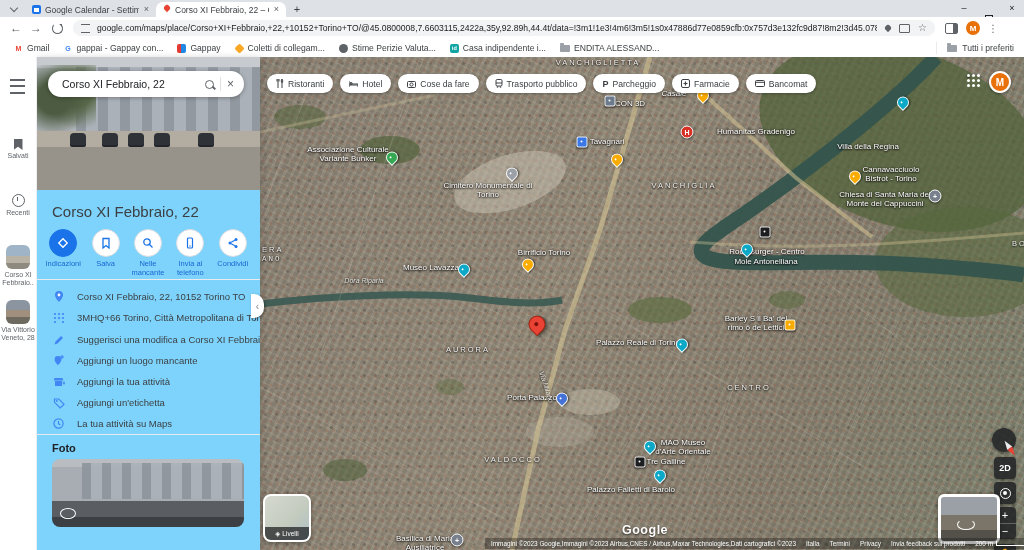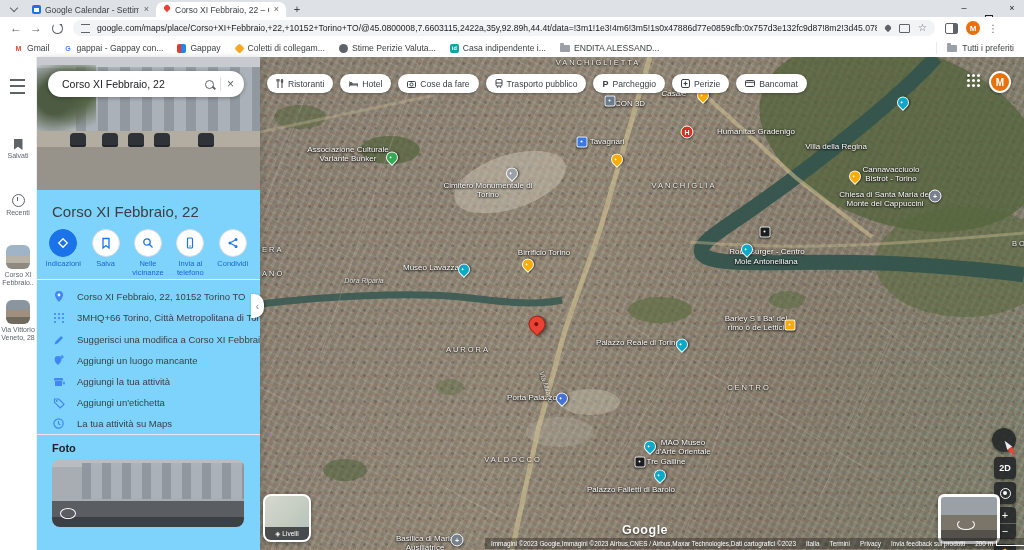--- a/index.html
+++ b/index.html
@@ -300,21 +300,21 @@
           </div>
           <div class="action-lbl">Salva</div>
         </div>
         <div class="action">
           <div class="action-circ">
             <svg width="12" height="12">
                 <circle cx="5" cy="5" r="3.2" fill="none" stroke="#1a73e8" stroke-width="1.3"></circle>
                 <path d="M7.5 7.5l3 3" stroke="#1a73e8" stroke-width="1.3"></path>
               </svg>
           </div>
-          <div class="action-lbl">Nelle vicinanze</div>
+          <div class="action-lbl">Nelle mancante</div>
         </div>
         <div class="action">
           <div class="action-circ">
             <svg width="12" height="12">
                 <rect x="3.5" y="1" width="5" height="10" rx="1" fill="none" stroke="#1a73e8" stroke-width="1.2"></rect>
                 <circle cx="6" cy="9" r=".7" fill="#1a73e8"></circle>
               </svg>
           </div>
           <div class="action-lbl">Invia al telefono</div>
         </div>
@@ -472,62 +472,62 @@
           </div>
         <div class="chip">
             <span style="font-weight:bold;font-size:9px;color:#3c4043;">P</span>
             <span>Parcheggio</span>
           </div>
         <div class="chip">
             <svg width="9" height="9">
               <rect x="0.5" y="0.5" width="8" height="8" rx="1.5" fill="none" stroke="#3c4043"></rect>
               <path d="M4.5 2.5v4M2.5 4.5h4" stroke="#3c4043" stroke-width="1.2"></path>
             </svg>
-            <span>Perizie</span>
+            <span>Farmacie</span>
           </div>
         <div class="chip">
             <svg width="10" height="7">
               <rect x="0.5" y="0.5" width="9" height="6" rx="1" fill="none" stroke="#3c4043"></rect>
               <path d="M0.5 2.3h9" stroke="#3c4043"></path>
             </svg>
             <span>Bancomat</span>
           </div>
       </div>
 
       <div class="apps-grid">
           <i></i>
         </div>
       <div class="map-avatar">M</div>
 
       <div class="ml district" style="left:338px;top:6px;">VANCHIGLIETTA</div>
       <div class="ml wrap" style="left:88px;top:97px;width:86px;">Associazione Culturale Variante Bunker</div>
       <div class="ml wrap" style="left:228px;top:133px;width:94px;">Cimitero Monumentale di Torino</div>
       <div class="ml" style="left:347px;top:85px;">Tavagnari</div>
       <div class="ml" style="left:414px;top:37px;font-style:italic;">Casale</div>
-      <div class="ml" style="left:576px;top:44px;margin-top:46px;">Villa della Regina</div>
+      <div class="ml" style="left:608px;top:44px;margin-top:46px;">Villa della Regina</div>
       <div class="ml" style="left:496px;top:75px;">Humanitas Gradenigo</div>
       <div class="ml district" style="left:424px;top:129px;">VANCHIGLIA</div>
       <div class="ml wrap" style="left:631px;top:117px;width:64px;">Cannavacciuolo Bistrot - Torino</div>
       <div class="ml wrap" style="left:625px;top:142px;width:96px;">Chiesa di Santa Maria del Monte dei Cappuccini</div>
       <div class="ml" style="left:507px;top:163px;margin-top:32px;">Rock Burger - Centro</div>
       <div class="ml" style="left:506px;top:205px;">Mole Antonelliana</div>
       <div class="ml" style="left:171px;top:211px;">Museo Lavazza</div>
       <div class="ml" style="left:284px;top:196px;">Birrificio Torino</div>
       <div class="ml" style="left:378px;top:286px;">Palazzo Reale di Torino</div>
       <div class="ml wrap" style="left:496px;top:266px;width:66px;">Barley S il Ba' del rimo ó de Lettici</div>
       <div class="ml" style="left:272px;top:341px;">Porta Palazzo</div>
       <div class="ml district" style="left:253px;top:403px;">VALDOCCO</div>
       <div class="ml wrap" style="left:423px;top:390px;width:60px;">MAO Museo d'Arte Orientale</div>
       <div class="ml" style="left:406px;top:405px;">Tre Galline</div>
       <div class="ml" style="left:371px;top:433px;">Palazzo Falletti di Barolo</div>
       <div class="ml wrap" style="left:165px;top:486px;width:64px;">Basilica di Maria Ausiliatrice</div>
       <div class="ml district" style="left:208px;top:293px;">AURORA</div>
       <div class="ml district" style="left:489px;top:331px;">CENTRO</div>
       <div class="ml district nw" style="left:2px;top:189px;">ERA</div>
-      <div class="ml district nw" style="left:2px;top:213px;">ANO</div>
+      <div class="ml district nw" style="left:2px;top:198px;font-family:Liberation Mono, monospace;">ANO</div>
       <div class="ml faint" style="left:104px;top:224px;">Dora Riparia</div>
       <div class="ml faint" style="left:286px;top:330px;transform:translate(-50%,-50%) rotate(72deg);">Via Milano</div>
       <div class="ml district nw" style="left:752px;top:183px;">BORGO PO</div>
       <div class="ml" style="left:370px;top:47px;">CON 3D</div>
 
       <div class="pin green" style="left:132px;top:104px;"></div>
       <div class="pin grey" style="left:252px;top:120px;"></div>
       <div class="sq transit" style="left:322px;top:85px;"></div>
       <div class="pin orange" style="left:443px;top:42px;"></div>
       <div class="pin orange" style="left:357px;top:106px;"></div>

